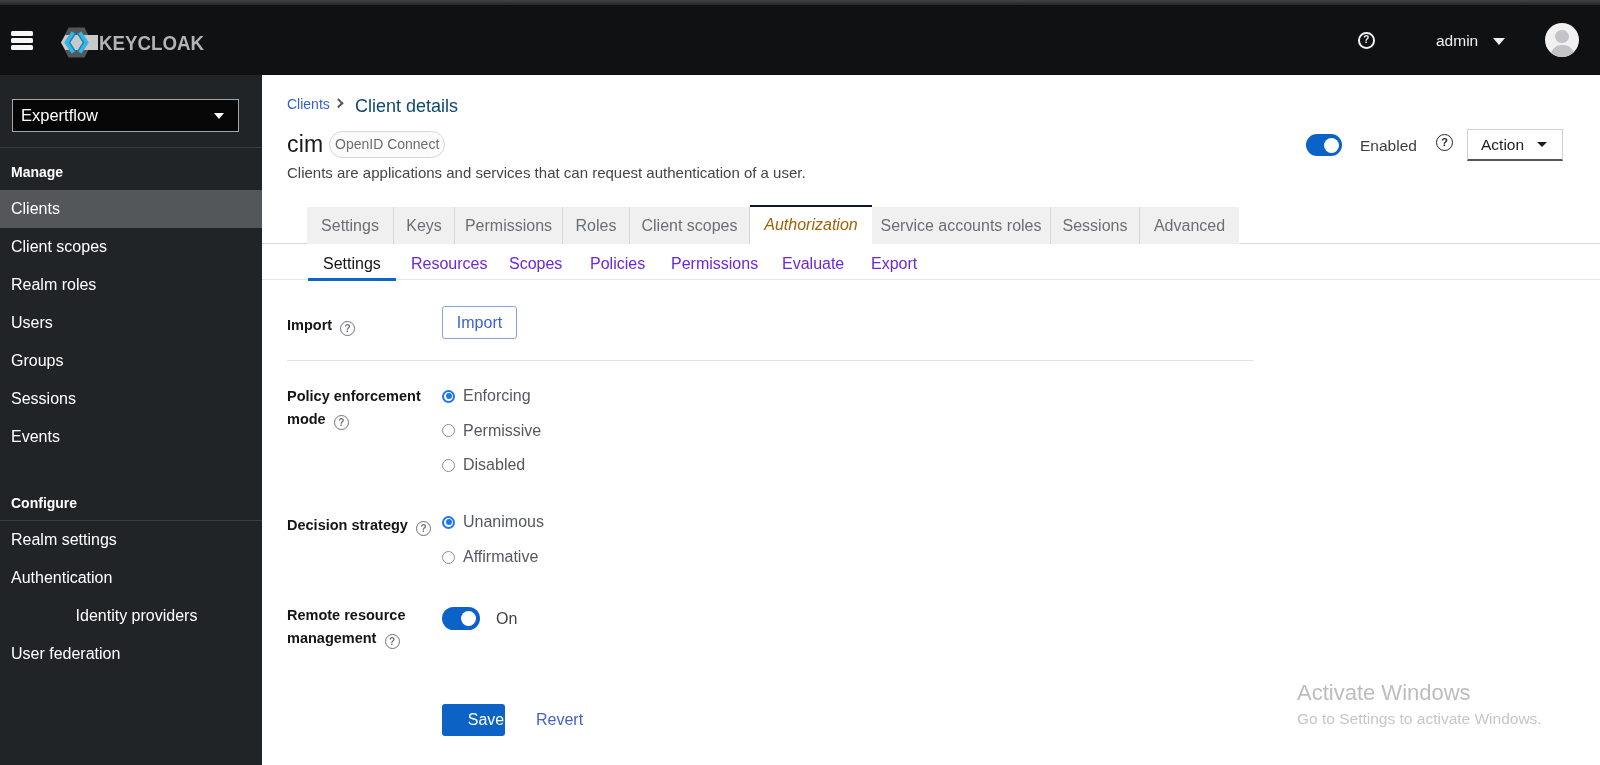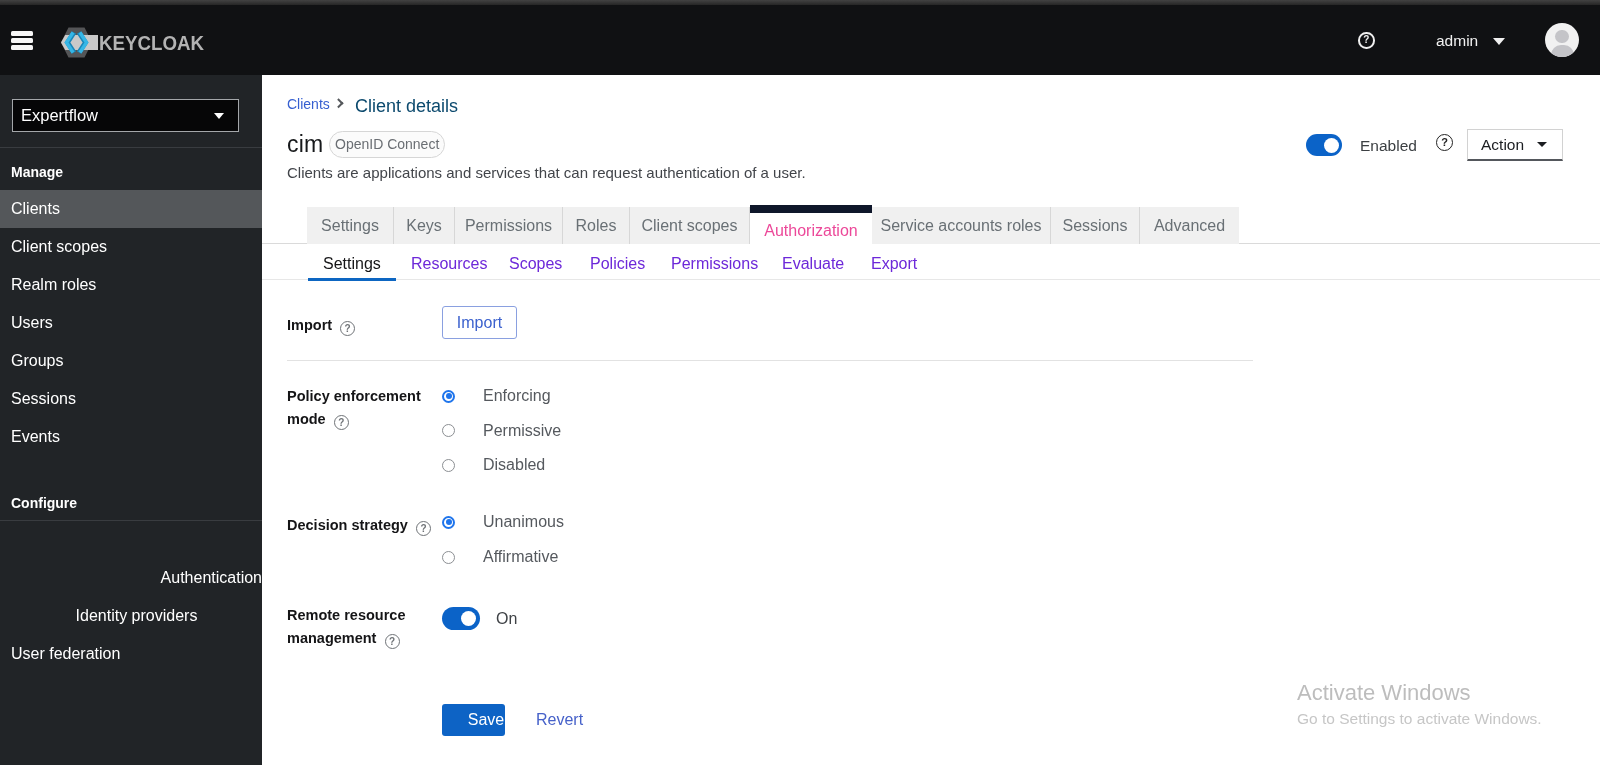--- a/index.html
+++ b/index.html
@@ -52,38 +52,38 @@
 #actionbox { left:1467px; top:129px; width:96px; height:32px; border:1px solid #d2d2d2; border-bottom:2px solid #54575c;
   background:#fff; font-size:15.5px; color:#1b1d21; line-height:29px; padding-left:13px; }
 #actionbox .caret { position:absolute; right:15px; top:12px; width:0; height:0;
   border-left:5px solid transparent; border-right:5px solid transparent; border-top:5.5px solid #1b1d21; }
 
 
 #tabs { left:307px; top:207px; height:37px; display:flex; }
 .tab { background:#f0f0f0; border-right:1px solid #d7d7d7; color:#697075; font-size:16px;
   line-height:37px; text-align:center; height:37px; }
 .tab:last-child { border-right:none; }
-.tab.active { background:#fff; color:#ec4899; border-top:8px solid #0f172a; border-right:none;
-  margin-top:-2px; height:41px; line-height:36px; }
+.tab.active { background:#fff; color:#a16207; border-top:2px solid #0f172a; border-right:none;
+  margin-top:-2px; height:41px; line-height:36px;font-style:italic; }
 .stab { position:absolute; top:255px; font-size:16px; color:#6d28d9; }
 .stab.active { color:#151517; }
 #stabline { left:308px; top:278px; width:88px; height:3px; background:#0d66c2; }
 #subtabline { left:262px; top:279px; width:1338px; height:1px; background:#e7e7e7; }
 
 
 .flabel { font-size:14.5px; font-weight:700; color:#151517; line-height:23px; }
 .qicon { display:inline-block; width:15px; height:15px; border:1px solid #6f7377; border-radius:50%;
   color:#6f7377; font-size:10px; font-weight:700; text-align:center; line-height:13px; vertical-align:-2px; }
 #importbtn { left:442px; top:306px; width:75px; height:33px; border:1px solid #8aa0e0; border-radius:3px;
   color:#3b61ce; font-size:16px; text-align:center; line-height:31px; background:#fff; }
 #divider1 { left:287px; top:360px; width:966px; height:1px; background:#e2e2e2; }
 .radio { width:13px; height:13px; border-radius:50%; border:1px solid #8c8f93; background:#fff; }
 .radio.sel { border:2px solid #1f75ec; }
 .radio.sel .dot { position:absolute; left:1.5px; top:1.5px; width:6px; height:6px; border-radius:50%; background:#1f75ec; }
-.rlabel { font-size:16px; color:#55595e;margin-left:20px; }
+.rlabel { font-size:16px; color:#55595e; }
 #rrm-sw { left:442px; top:607px; width:38px; height:23px; }
 #rrm-sw .knob { width:15px; height:15px; right:4px; top:4px; }
 #on-txt { left:496px; top:610px; font-size:16px; color:#3f4246; }
 #savebtn { left:442px; top:704px; width:63px; height:32px; background:#0d63c5; border-radius:3px;
   color:#fff; font-size:16px; text-align:center; line-height:32px;padding-left:25px; }
 #revert { left:536px; top:711px; font-size:16px; color:#4661c9; }
 #aw1 { left:1297px; top:680px; font-size:22px; color:#bdbdbd; }
 #aw2 { left:1297px; top:710px; font-size:15.5px; color:#c6c6c6; }
 </style>
 </head>
@@ -121,21 +121,22 @@
     <div class="abs navhead" style="top:89px;">Manage</div>
     <div class="abs navitem cur" style="top:115px;">Clients</div>
     <div class="abs navitem" style="top:153px;">Client scopes</div>
     <div class="abs navitem" style="top:191px;">Realm roles</div>
     <div class="abs navitem" style="top:229px;">Users</div>
     <div class="abs navitem" style="top:267px;">Groups</div>
     <div class="abs navitem" style="top:305px;">Sessions</div>
     <div class="abs navitem" style="top:343px;">Events</div>
     <div class="abs navhead" style="top:420px;">Configure</div>
     <div class="abs sidesep" style="top:445px;"></div>
-    <div class="abs navitem" style="top:484px;text-align:right;">Authentication</div>
+    <div class="abs navitem" style="top:446px;">Realm settings</div>
+    <div class="abs navitem" style="top:484px;">Authentication</div>
     <div class="abs navitem" style="top:522px;text-align:center;">Identity providers</div>
     <div class="abs navitem" style="top:560px;">User federation</div>
   </div>
 
   <div class="abs crumb-link" style="left:287px; top:96px;">Clients</div>
   <div class="abs crumb-chev" style="left:335px; top:100px;"></div>
   <div class="abs crumb-plain" style="left:355px; top:96px;">Client details</div>
   <div class="abs" id="h1cim">cim</div>
   <div class="abs" id="badge">OpenID Connect</div>
   <div class="abs" id="subtitle">Clients are applications and services that can request authentication of a user.</div>

